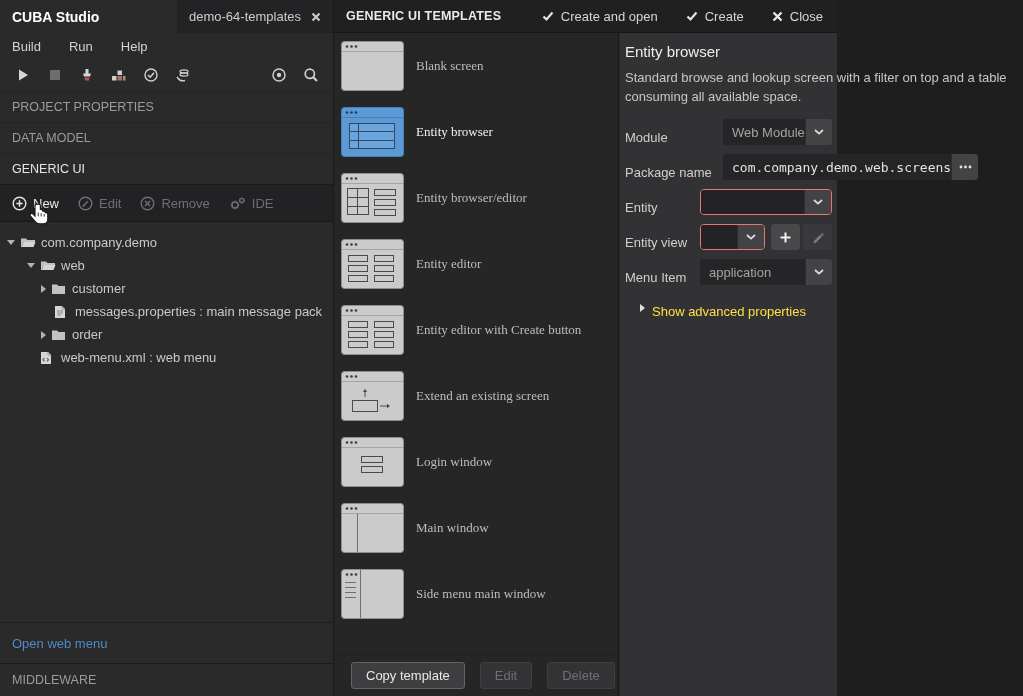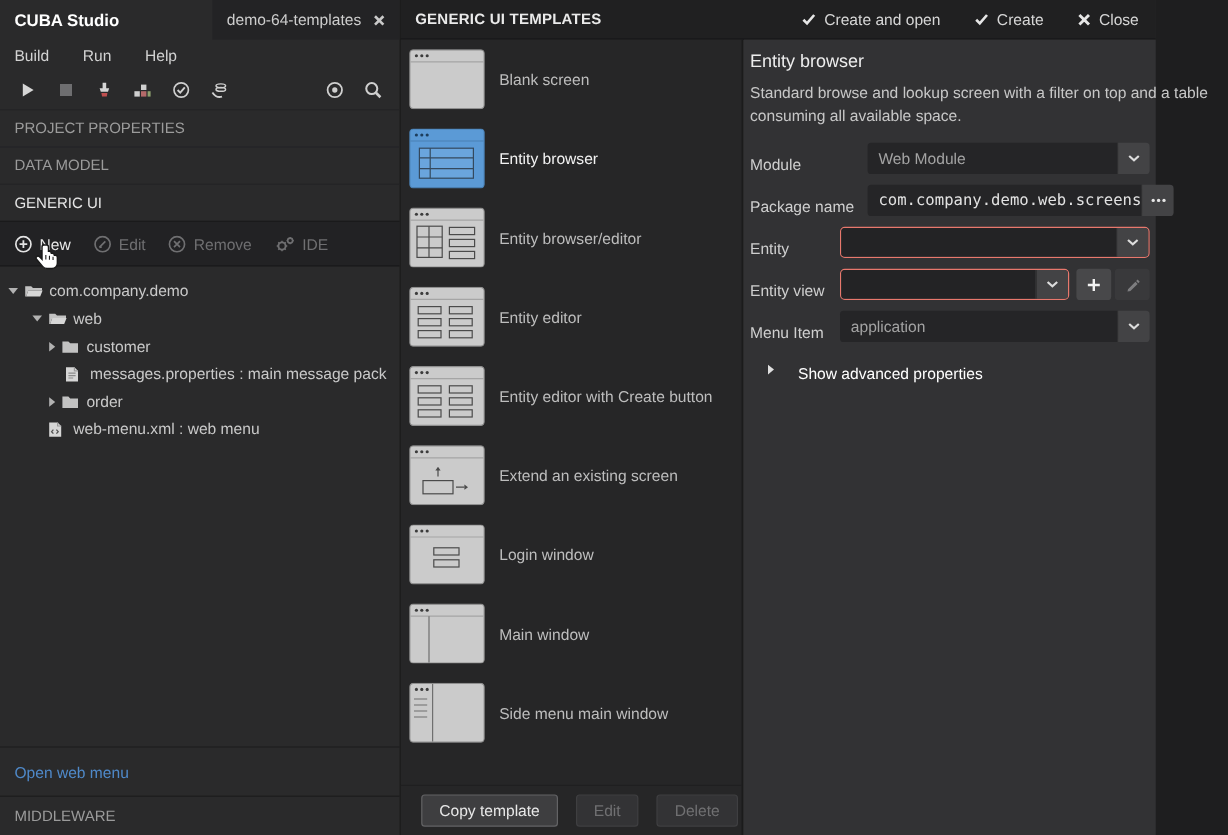--- a/index.html
+++ b/index.html
@@ -1,18 +1,18 @@
 <!DOCTYPE html>
 <html><head>
 <meta charset="utf-8">
 <style>
   * { margin:0; padding:0; box-sizing:border-box; }
   html,body { width:1023px; height:696px; overflow:hidden; background:#1e1e1f; }
   body { font-family:"Liberation Sans","DejaVu Sans",sans-serif; font-size:13px; color:#c9c9c9; }
-  .app { position:relative; width:963px; height:696px; background:#2a2a2b; }
+  .app { position:relative; width:837px; height:696px; background:#2a2a2b; }
 
   
   .left-panel { position:absolute; left:0; top:0; width:334px; height:696px;
     background:#2a2a2b; border-right:1px solid #191919; display:flex; flex-direction:column; }
   .lp-header { height:33px; display:flex; align-items:center; padding-left:12px; flex:none; }
   .app-title { font-weight:bold; font-size:14px; color:#ffffff; }
   .proj-tab { margin-left:auto; height:33px; display:flex; align-items:center; gap:10px;
     padding:16px 12px; background:#232325; color:#cdcdcd; }
   .tab-close svg { display:block; }
   .lp-menubar { height:26px; display:flex; align-items:center; padding-left:12px; gap:0; flex:none; }
@@ -48,21 +48,21 @@
     border-bottom:1px solid #171718; display:flex; align-items:center; padding:0 14px 0 12px;gap:36px; }
   .th-title { font-weight:bold; font-size:12.5px; color:#eaeaea; letter-spacing:.2px; }
   .th-actions { margin-left:auto; display:flex; align-items:center; gap:28px; }
   .th-btn { display:flex; align-items:center; gap:7px; color:#d6d6d6; }
 
   
   .mid-panel { position:absolute; left:334px; top:33px; width:285px; bottom:0;
     background:#262627; border-right:1px solid #191919; }
   .template-list { position:absolute; left:0; top:0; right:0; bottom:42px; padding:8px 0 0 7px; overflow:hidden; }
   .tpl-item { display:flex; align-items:center; gap:12px; height:50px; margin-bottom:16px; }
-  .tpl-label { color:#bdbdbd; }
+  .tpl-label { color:#bdbdbd;font-family:Liberation Serif, serif; }
   .tpl-item.selected .tpl-label { color:#f2f2f2; }
   .thumb { width:63px; height:50px; flex:none; }
   .mid-footer { position:absolute; left:0; right:0; bottom:0; height:42px; display:flex; align-items:center;
     gap:15px; padding-left:17px; border-top:1px solid #1f1f20; }
   .btn { height:27px; padding:0 14px; border-radius:3px; display:flex; align-items:center;
     background:#3e3e40; border:1px solid #636365; color:#e8e8e8; }
   .btn.disabled { background:#333335; border-color:#3f3f41; color:#707072; }
 
   
   .right-panel { position:absolute; left:620px; top:33px; right:0; bottom:0; background:#323234; padding:10px 5px 0 5px; }
@@ -78,21 +78,21 @@
   .sel-value.mono { font-family:"DejaVu Sans Mono","Liberation Mono",monospace; font-size:13px; color:#e2e2e2; }
   .sel-btn { width:27px; flex:none; background:#434345; border-left:1px solid #2e2e30;
     border-radius:0 3px 3px 0; display:flex; align-items:center; justify-content:center; }
   .invalid-wrap { flex:1; display:flex; height:26px; border:1px solid #e8786d; border-radius:4px; overflow:hidden; }
   .invalid-wrap .sel-value { background:#232325; border-radius:0; }
   .invalid-wrap .sel-btn { border-radius:0; }
   .sq-btn { width:29px; height:26px; flex:none; border-radius:3px; display:flex; align-items:center;
     justify-content:center; background:#48484a; }
   .sq-btn.plus { margin-left:6px; }
   .sq-btn.disabled { background:#39393b; margin-left:3px; }
-  .advanced { margin-top:19px; display:flex; align-items:flex-start; gap:20px; padding-left:15px; color:#ffffff; }
+  .advanced { margin-top:19px; display:flex; align-items:flex-start; gap:7px; padding-left:15px; color:#fde047; }
   .adv-caret { width:0; height:0; border-top:4px solid transparent; border-bottom:4px solid transparent;
     border-left:5px solid #e0e0e0; }
 
   .cursor-overlay { position:absolute; left:29px; top:203px; z-index:20; pointer-events:none; }
 </style>
 </head>
 <body>
 
 <div class="app">
 

